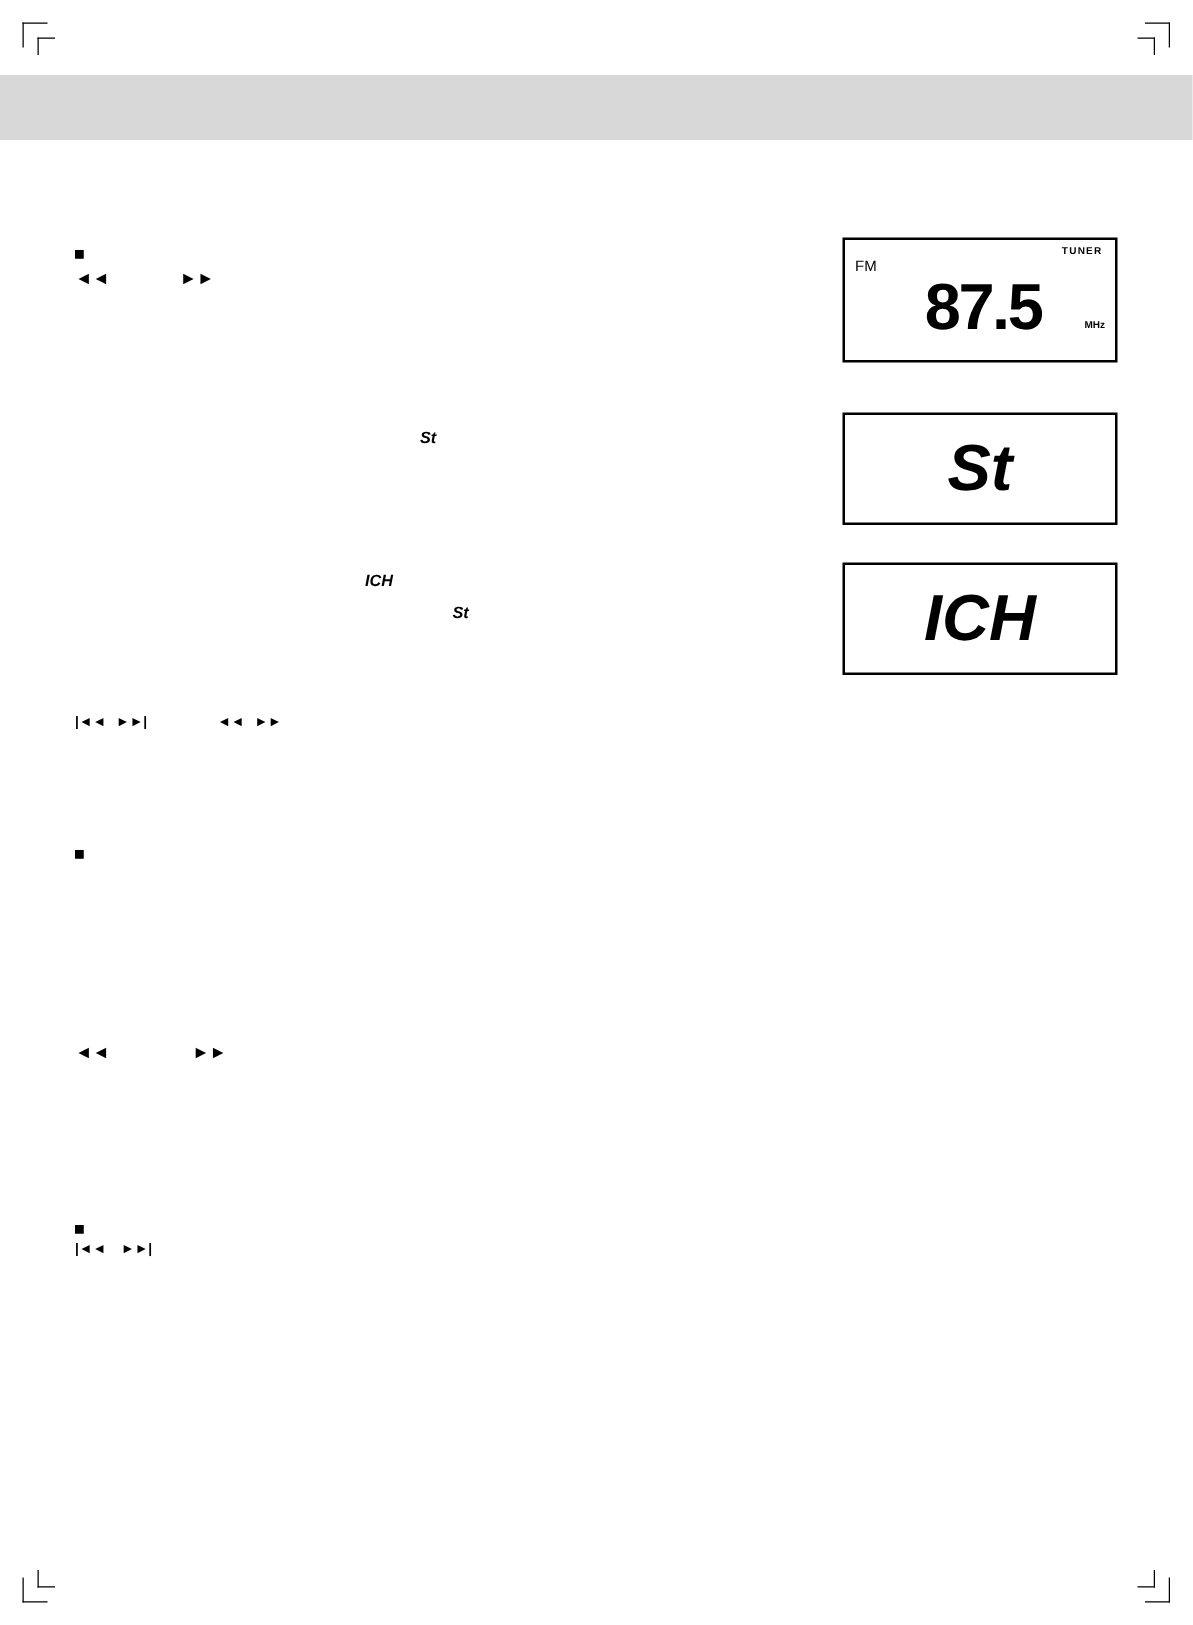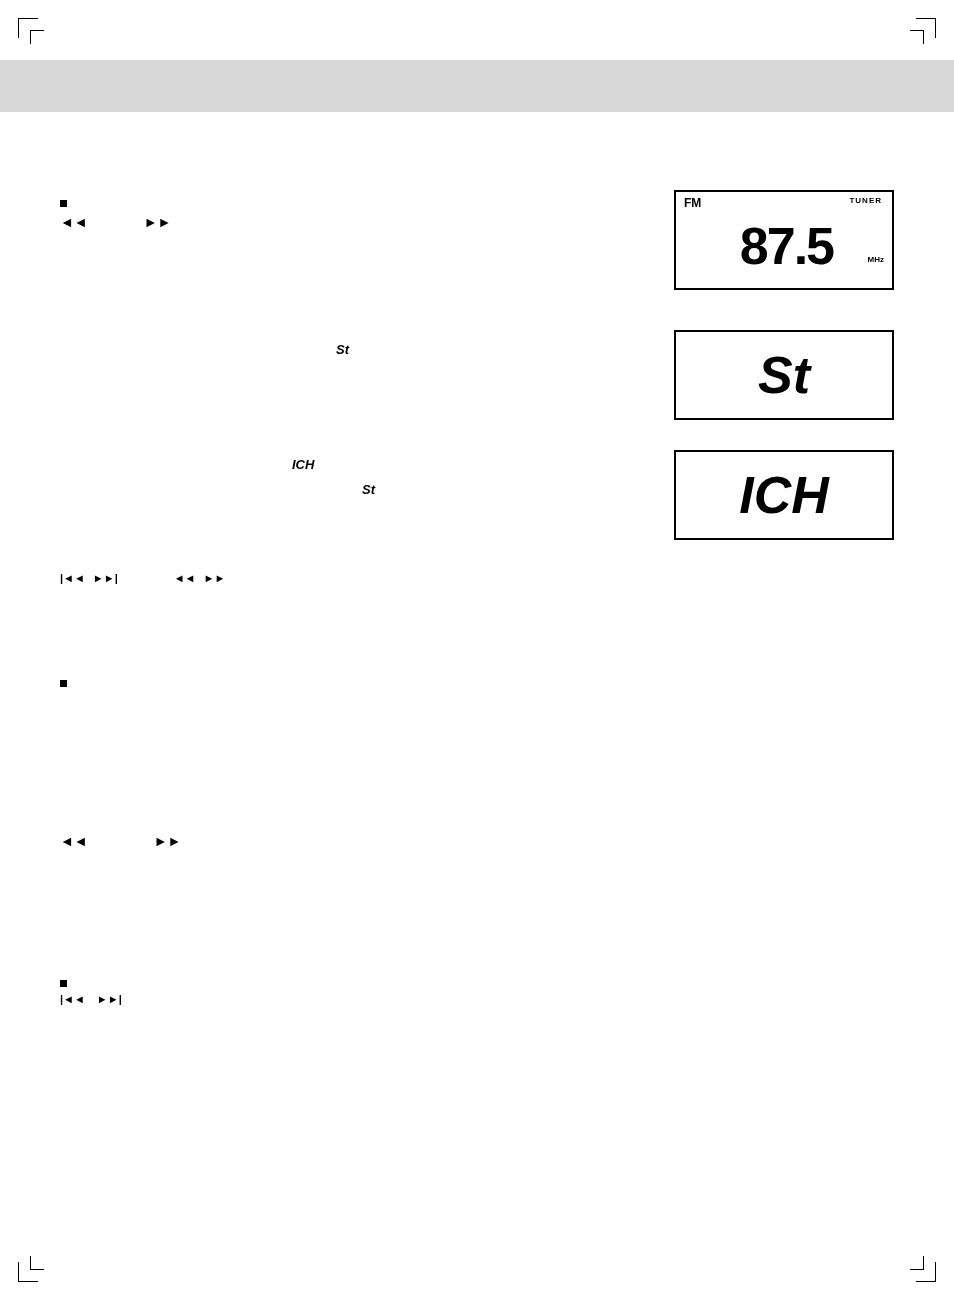--- a/index.html
+++ b/index.html
@@ -116,22 +116,23 @@
       top: 4px;
       right: 10px;
       font-size: 8px;
       font-weight: bold;
       letter-spacing: 1px;
       color: #000;
     }
 
     .lcd-fm-label {
       font-size: 12px;
-      font-weight: bold;
+      font-weight: normal;
       margin-right: 4px;
+      margin-top: 10px;
       align-self: flex-start;
     }
 
     .lcd-freq {
       font-size: 52px;
       font-weight: 900;
       font-family: 'Arial Black', Arial, sans-serif;
       letter-spacing: -2px;
       color: #000;
       flex: 1;

